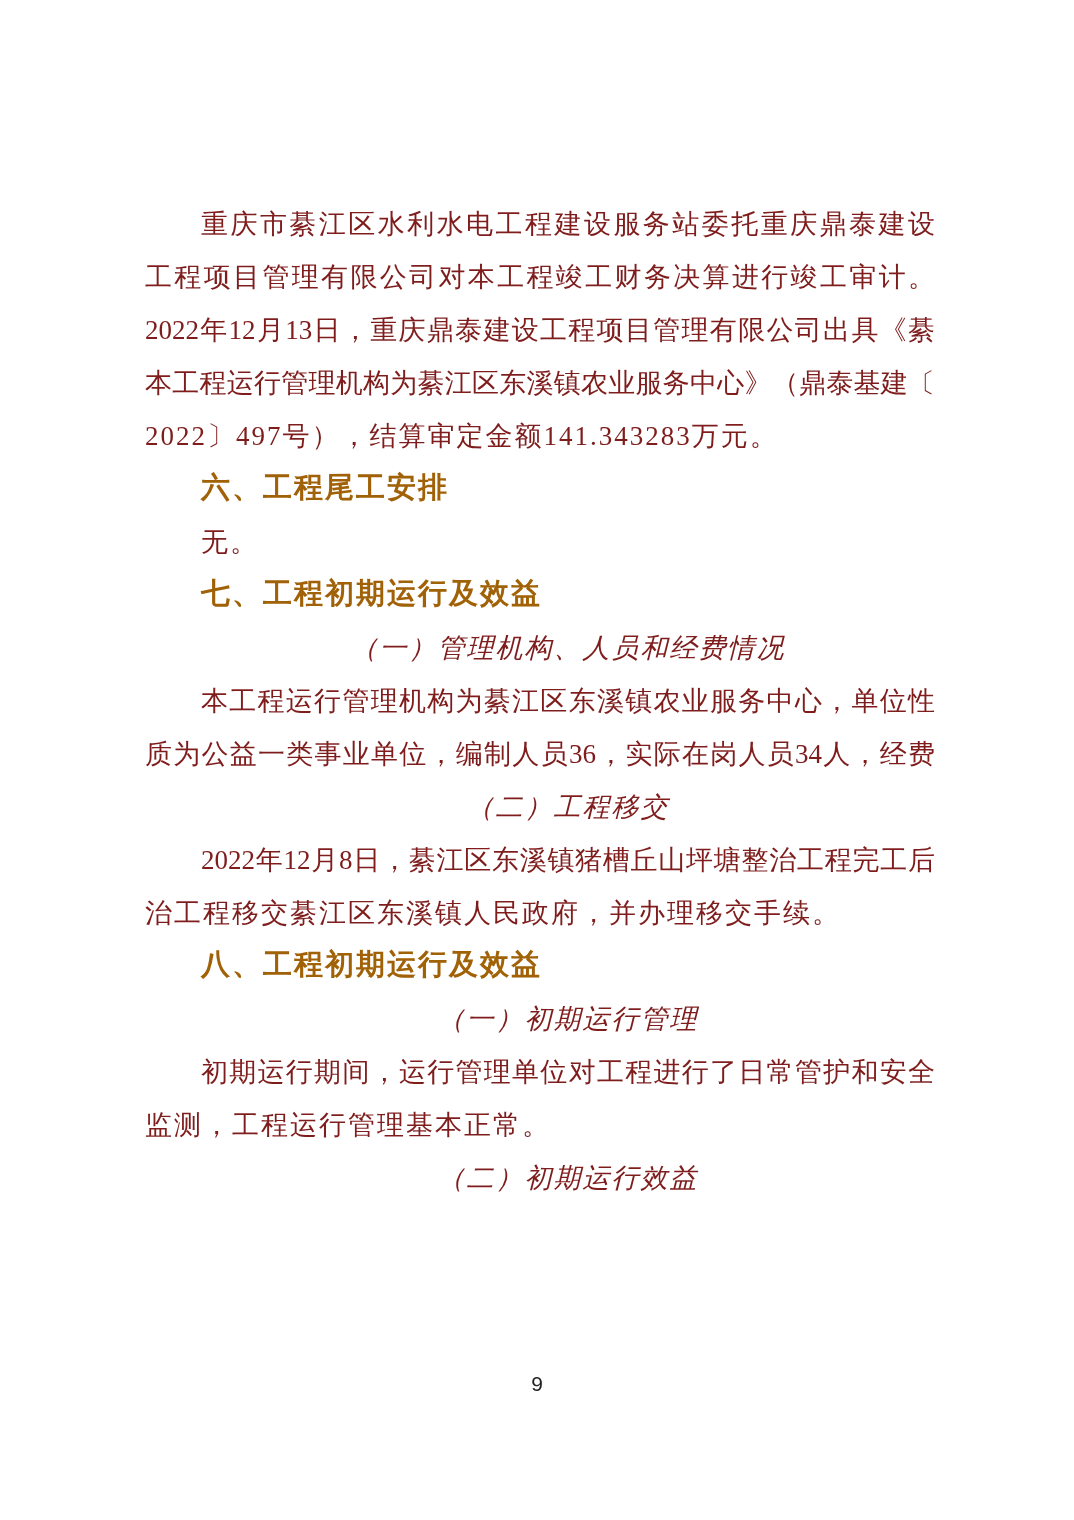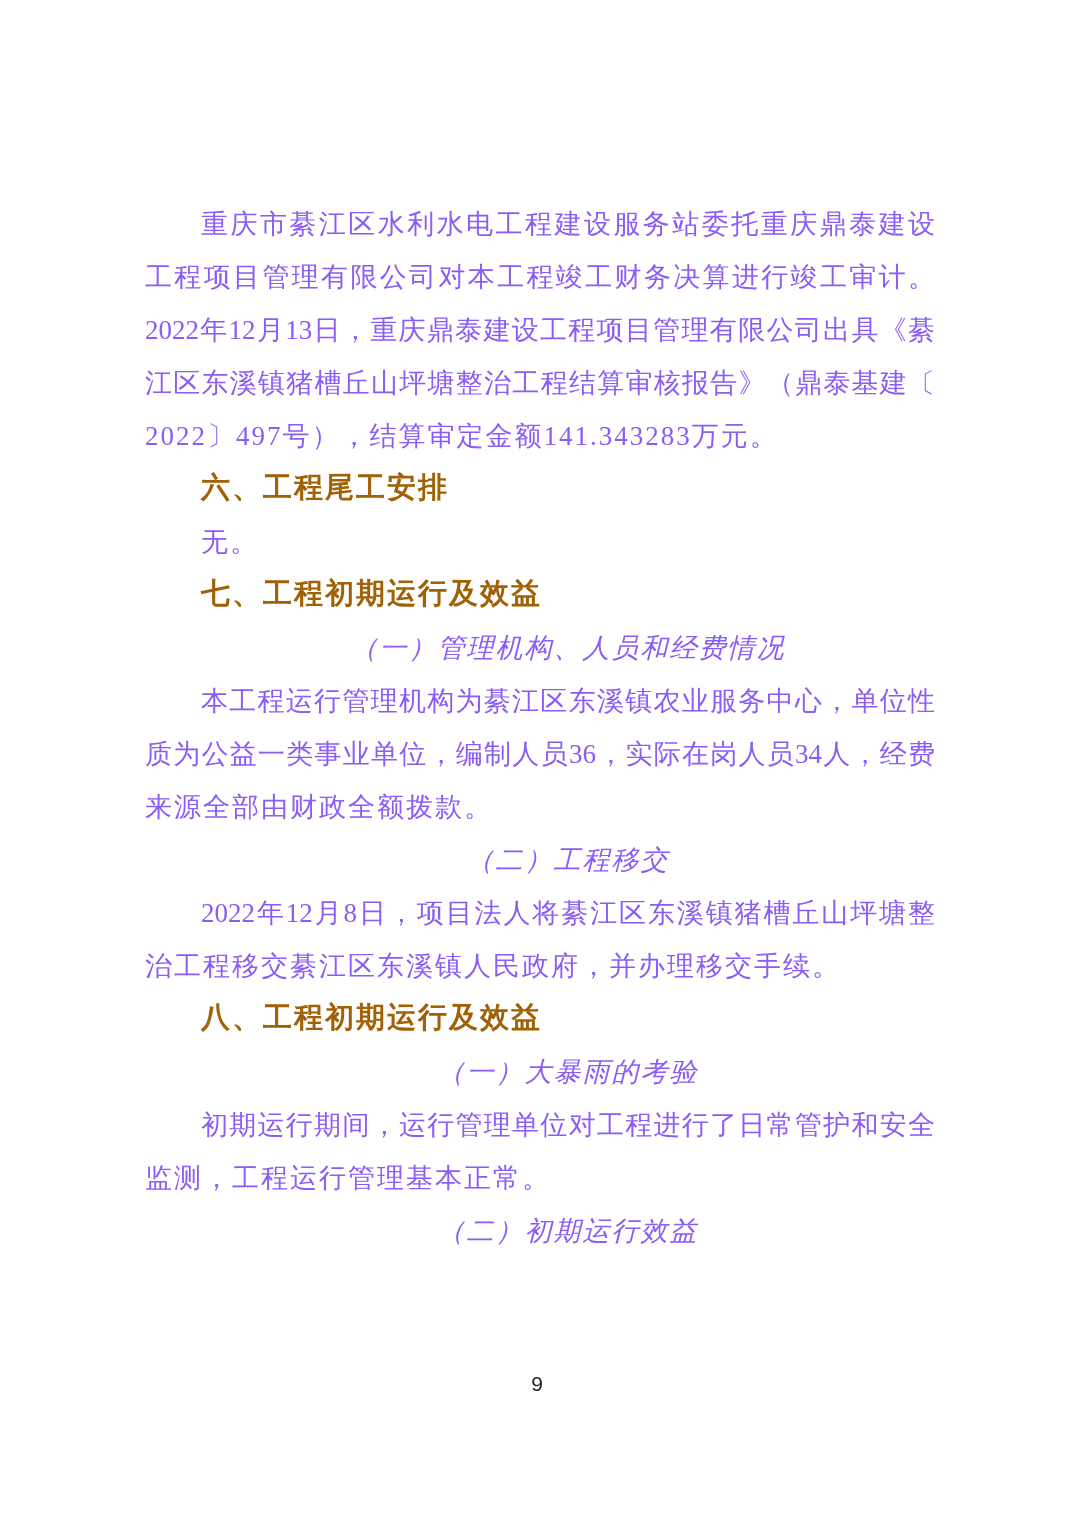--- a/index.html
+++ b/index.html
@@ -13,21 +13,21 @@
   .content {
     position: absolute;
     left: 145px;
     top: 198px;
     width: 790px;
   }
   .line {
     height: 53px;
     line-height: 53px;
     font-size: 27px;
-    color: #8b5cf6;
+    color: #7f1d1d;
     overflow: hidden;
   }
   .line:not(.fill) { letter-spacing: 2px; }
   .style-body {
     font-family: "Liberation Serif", "DejaVu Serif", serif;
   }
   .style-heading {
     font-family: Liberation Mono, monospace;
     font-weight: 700;
     color: #a16207;
@@ -56,32 +56,31 @@
   }
 </style>
 </head>
 <body>
 
 <div class="page">
   <div class="content" id="content">
       <div class="line style-body indent fill">重庆市綦江区水利水电工程建设服务站委托重庆鼎泰建设</div>
       <div class="line style-body fill">工程项目管理有限公司对本工程竣工财务决算进行竣工审计。</div>
       <div class="line style-body fill">2022年12月13日，重庆鼎泰建设工程项目管理有限公司出具《綦</div>
-      <div class="line style-body fill">江区东溪镇猪槽丘山坪塘整治工程结算审核报告》（鼎泰基建〔</div>
+      <div class="line style-body fill">本工程运行管理机构为綦江区东溪镇农业服务中心》（鼎泰基建〔</div>
       <div class="line style-body">2022〕497号），结算审定金额141.343283万元。</div>
       <div class="line style-heading indent">六、工程尾工安排</div>
       <div class="line style-body indent">无。</div>
       <div class="line style-heading indent">七、工程初期运行及效益</div>
       <div class="line style-sub indent">（一）管理机构、人员和经费情况</div>
       <div class="line style-body indent fill">本工程运行管理机构为綦江区东溪镇农业服务中心，单位性</div>
       <div class="line style-body fill">质为公益一类事业单位，编制人员36，实际在岗人员34人，经费</div>
-      <div class="line style-body">来源全部由财政全额拨款。</div>
       <div class="line style-sub indent">（二）工程移交</div>
-      <div class="line style-body indent fill">2022年12月8日，项目法人将綦江区东溪镇猪槽丘山坪塘整</div>
+      <div class="line style-body indent fill">2022年12月8日，綦江区东溪镇猪槽丘山坪塘整治工程完工后</div>
       <div class="line style-body">治工程移交綦江区东溪镇人民政府，并办理移交手续。</div>
       <div class="line style-heading indent">八、工程初期运行及效益</div>
-      <div class="line style-sub indent">（一）大暴雨的考验</div>
+      <div class="line style-sub indent">（一）初期运行管理</div>
       <div class="line style-body indent fill">初期运行期间，运行管理单位对工程进行了日常管护和安全</div>
       <div class="line style-body">监测，工程运行管理基本正常。</div>
       <div class="line style-sub indent">（二）初期运行效益</div>
     </div>
   <div class="page-number">9</div>
 </div>
 
 </body></html>

